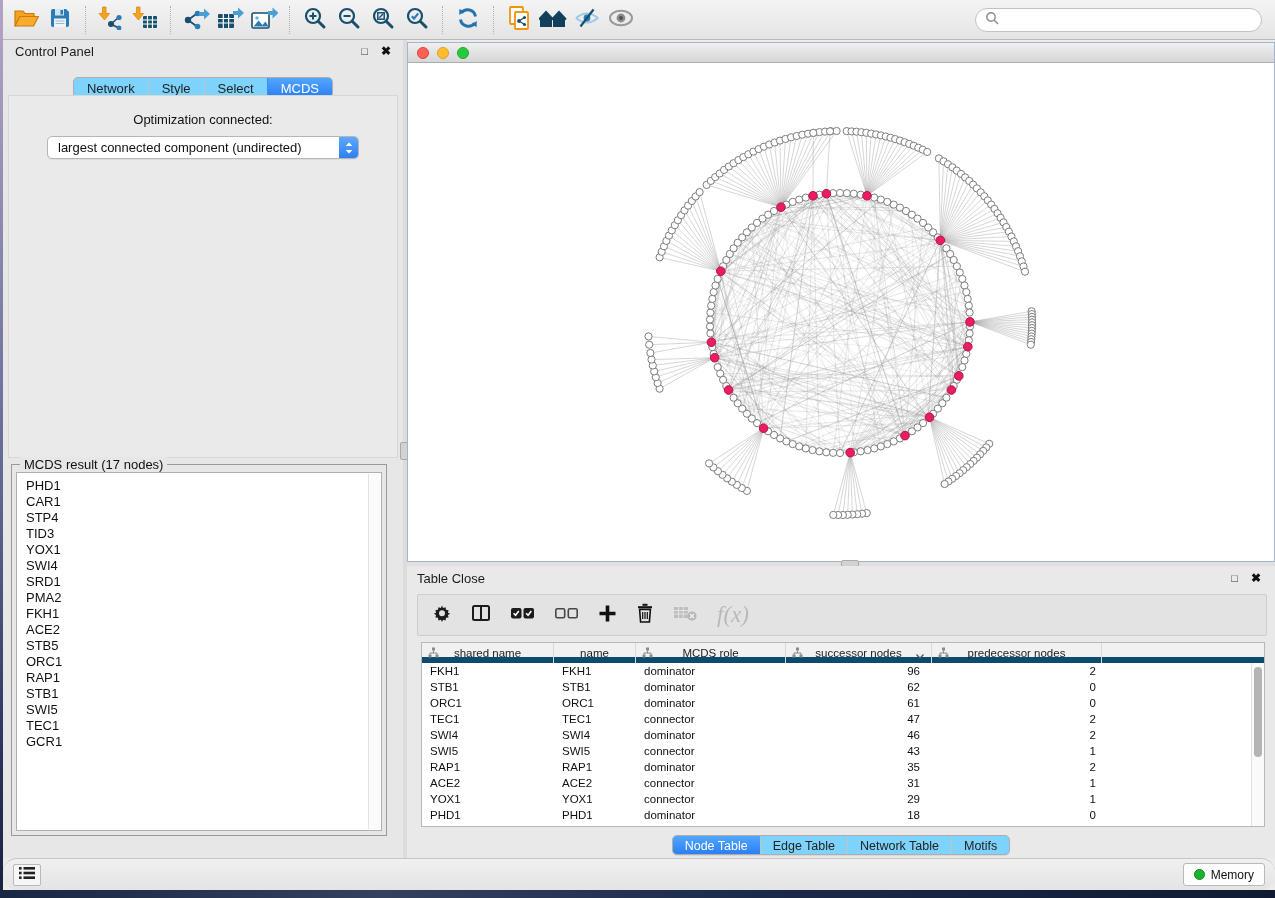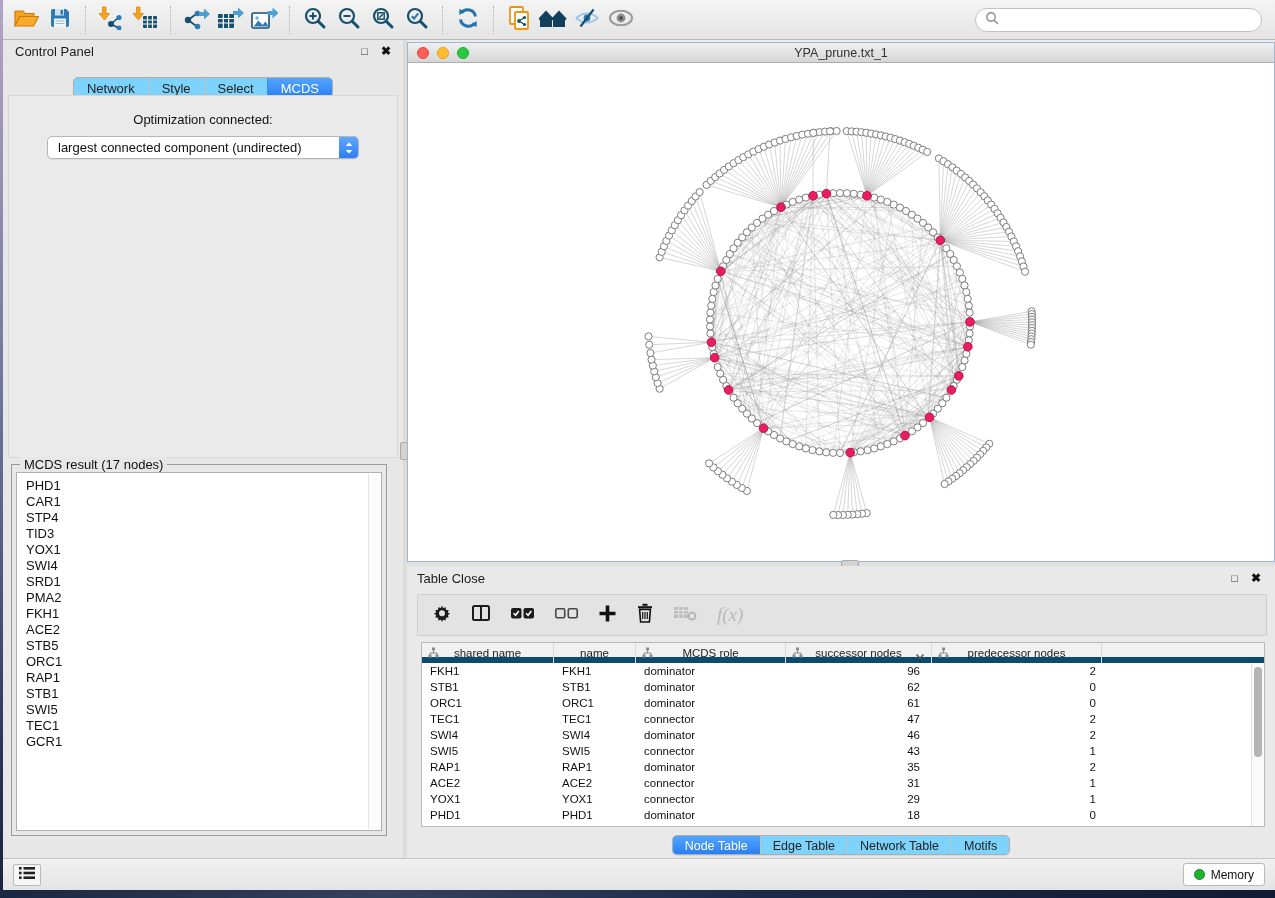--- a/index.html
+++ b/index.html
@@ -72,39 +72,39 @@
   .nf-canvas { position:absolute; left:0; right:0; top:20px; bottom:0; background:#fff; }
   .nf-canvas svg { width:100%; height:100%; display:block; }
 
   
   .table-panel { position:absolute; left:404px; top:566px; right:0; height:292px; background:#e9e9e9; }
   .tp-titlebar { height:24px; display:flex; align-items:center; padding:0 14px 0 10px; }
   .tp-toolbar { position:absolute; left:10px; right:8px; top:28px; height:42px; background:#e3e3e3;
     border:1px solid #cdcdcd; border-radius:2px; display:flex; align-items:center; padding-left:14px; gap:19px; }
   .tp-ic { display:flex; align-items:center; justify-content:center; }
   .tp-ic.disabled { opacity:.5; filter:grayscale(1); }
-  .fx { font-family:"Liberation Serif",serif; font-style:italic; font-size:19px; color:#8f8f8f; }
+  .fx { font-family:"Liberation Serif",serif; font-style:italic; font-size:23px; color:#8f8f8f; }
   .tp-table { position:absolute; left:14px; right:10px; top:76px; height:185px; background:#fff; border:1px solid #b8b8b8; }
   .tp-head { height:20px; background:#f1f1f1; border-bottom:6px solid #0c4a6e; display:flex; }
   .th { position:relative; display:flex; align-items:center; justify-content:center; border-right:1px solid #d9d9d9;
     font-size:11.5px; color:#222; height:20px; }
   .th .hier { position:absolute; left:6px; top:4px; }
   .th .sort { position:absolute; right:6px; top:7px; }
   .tp-body { position:absolute; left:0; right:13px; top:20px; bottom:0; overflow:hidden; }
   .tr { display:flex; height:16px; }
   .td { height:16px; line-height:16px; font-size:11.5px; color:#111; white-space:nowrap; overflow:hidden; }
   .tp-scroll { position:absolute; right:0; top:20px; bottom:0; width:13px; background:#fafafa; border-left:1px solid #e0e0e0; }
   .tp-thumb { position:absolute; left:2px; top:4px; width:8px; height:90px; background:#b4b4b4; border-radius:4px; }
   .tp-tabs { position:absolute; left:0; right:0; bottom:3px; display:flex; justify-content:center; }
   .tp-tabs .seg { height:20px; }
   .tp-tabs .tab { font-size:12.5px; line-height:20px; padding:0 12px; }
 
   
   .status-bar { position:absolute; left:0; right:0; top:858px; height:32px;
-    background:linear-gradient(#f0f0f0,#e4e4e4); border-top:1px solid #c6c6c6; }
+    background:linear-gradient(#f0f0f0,#e4e4e4); border-top:1px solid #c6c6c6;border-radius:14px; }
   .list-btn { position:absolute; left:10px; top:5px; width:28px; height:22px; background:#f6f6f6;
     border:1px solid #b9b9b9; border-radius:2px; display:flex; align-items:center; justify-content:center; }
   .memory-btn { position:absolute; right:10px; top:4px; height:23px; background:#fdfdfd; border:1px solid #b9b9b9;
     border-radius:3px; display:flex; align-items:center; gap:6px; padding:0 10px; font-size:12px; color:#111; }
   .mem-dot { width:11px; height:11px; border-radius:50%; background:#1db32f; border:1px solid #128a22; }
 </style>
 </head>
 <body>
 
 <div class="wp-left"></div>
@@ -309,21 +309,20 @@
 
   <div class="v-splitter">
       <div class="v-handle"></div>
     </div>
 
   <div class="network-frame">
     <div class="nf-titlebar">
       <span class="tl red"></span>
       <span class="tl yellow"></span>
       <span class="tl green"></span>
-      <span class="nf-title">YPA_prune.txt_1</span>
     </div>
     <div class="nf-canvas">
       <svg id="netSvg" viewBox="0 0 866 498" preserveAspectRatio="xMidYMid meet">
           <g>
             <line x1="373.0" y1="144.2" x2="329.7" y2="340.3" stroke="#8d8d8d" stroke-opacity="0.3" stroke-width="0.7"></line>
             <line x1="373.0" y1="144.2" x2="520.2" y2="355.5" stroke="#8d8d8d" stroke-opacity="0.3" stroke-width="0.7"></line>
             <line x1="373.0" y1="144.2" x2="318.3" y2="197.0" stroke="#8d8d8d" stroke-opacity="0.3" stroke-width="0.7"></line>
             <line x1="373.0" y1="144.2" x2="551.8" y2="310.5" stroke="#8d8d8d" stroke-opacity="0.3" stroke-width="0.7"></line>
             <line x1="373.0" y1="144.2" x2="520.2" y2="355.5" stroke="#8d8d8d" stroke-opacity="0.3" stroke-width="0.7"></line>
             <line x1="373.0" y1="144.2" x2="315.1" y2="316.8" stroke="#8d8d8d" stroke-opacity="0.3" stroke-width="0.7"></line>

